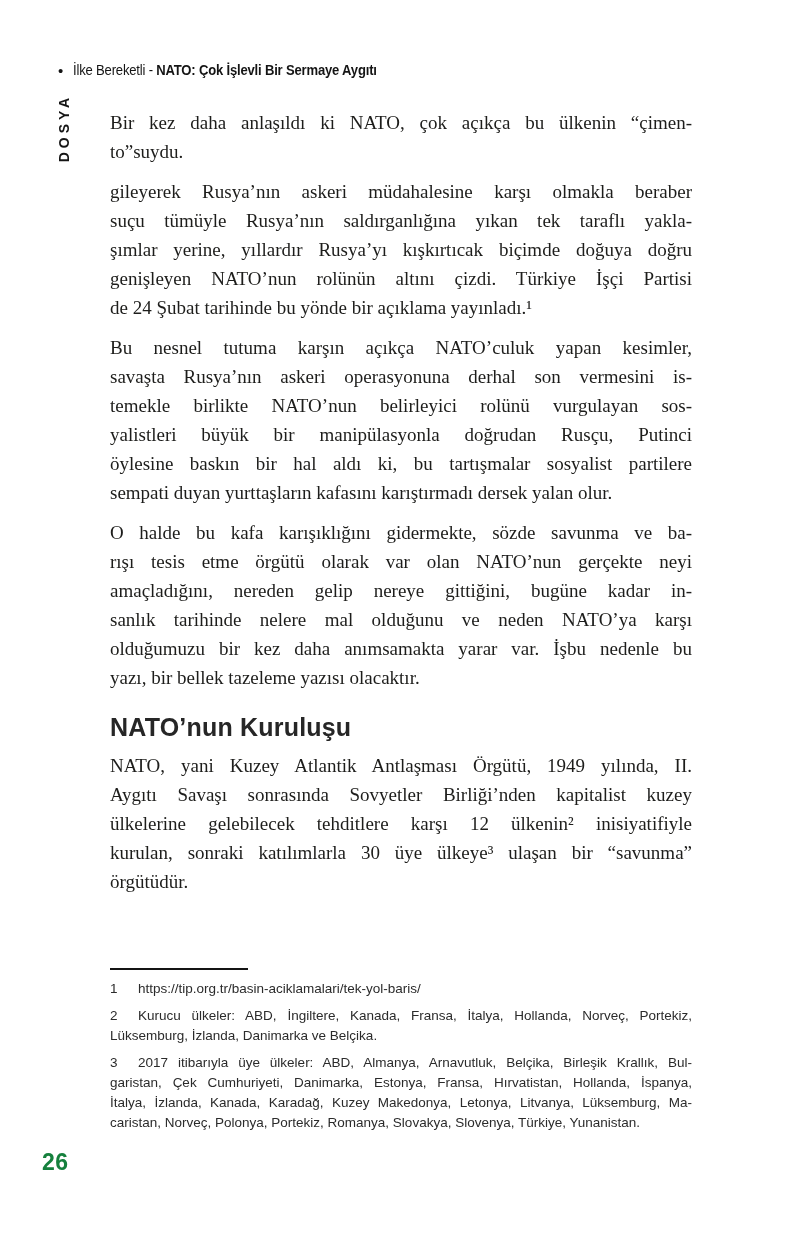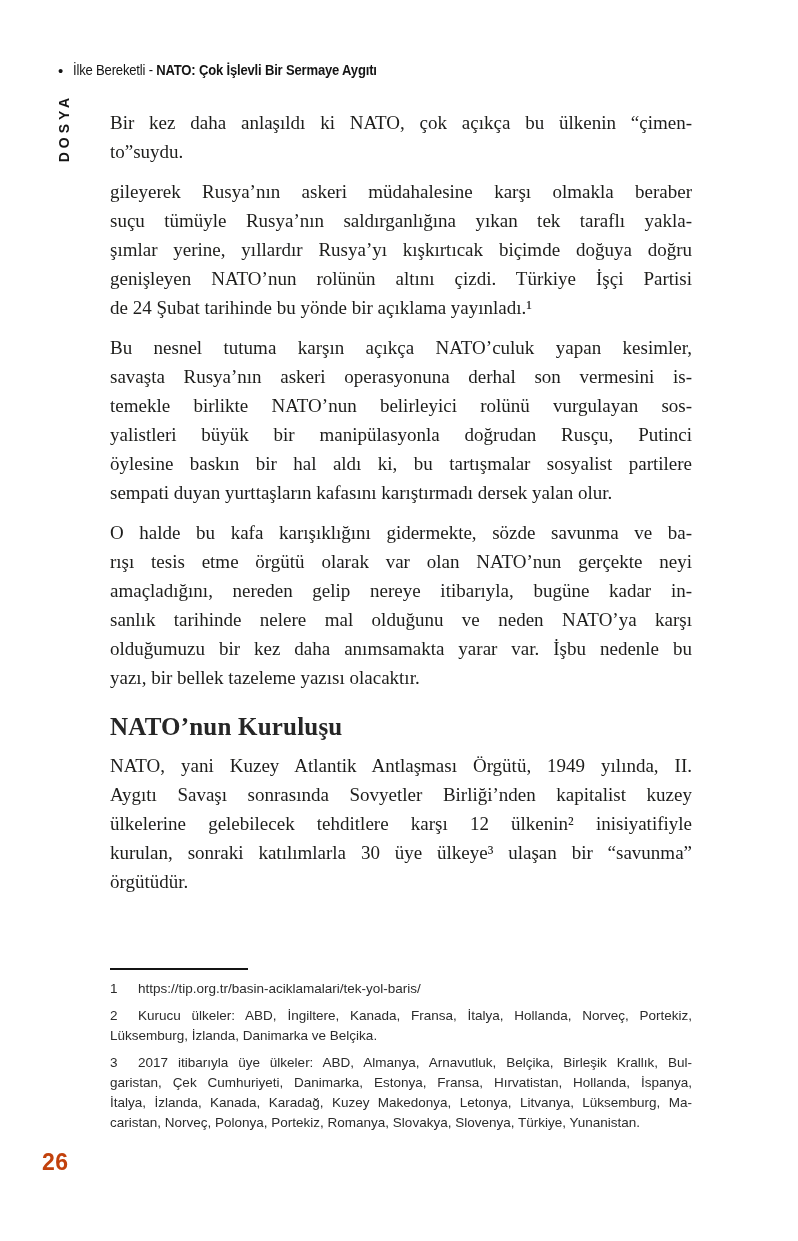--- a/index.html
+++ b/index.html
@@ -33,21 +33,21 @@
     position:absolute;left:110px;top:99px;width:582px;
     font-size:19px;line-height:29px;color:#1d1d1b;
   }
   .para{margin:9px 0 11px 0;}
   .ln{
     text-align:justify;text-align-last:justify;
     height:29px;overflow:hidden;
   }
   .ln.last{text-align-last:left;}
   .section-heading{
-    font-family:Liberation Serif, serif;font-weight:600;
+    font-family:Liberation Sans, sans-serif;font-weight:600;
     font-size:25px;line-height:30px;letter-spacing:0.2px;color:#262626;
     margin:20px 0 9px 0;
   }
   
   .footnotes{
     position:absolute;left:110px;top:968px;width:582px;
     font-family:"Liberation Sans", sans-serif;
     font-size:13.5px;line-height:19.5px;color:#2b2b2b;
   }
   .fn-rule{width:138px;height:0;border-top:2px solid #141414;margin-bottom:9px;}
@@ -55,21 +55,21 @@
   .fnl{
     text-align:justify;text-align-last:justify;
     height:20px;overflow:hidden;
   }
   .fnl.last{text-align-last:left;}
   .fn-num{display:inline-block;min-width:18px;margin-right:10px;}
   
   .page-number{
     position:absolute;left:42px;top:1149px;
     font-family:"Liberation Sans", sans-serif;font-weight:700;
-    font-size:23px;letter-spacing:0.5px;color:#c2410c;
+    font-size:23px;letter-spacing:0.5px;color:#15803d;
   }
 </style>
 </head>
 <body>
 
 <div class="page">
 
   <div class="header-row">
     <span class="bullet">•</span>
     <span class="header-text"><span class="header-author">İlke Bereketli - </span><span class="header-title">NATO: Çok İşlevli Bir Sermaye Aygıtı</span></span>
@@ -97,21 +97,21 @@
       <div class="ln">savaşta Rusya’nın askeri operasyonuna derhal son vermesini is-</div>
       <div class="ln">temekle birlikte NATO’nun belirleyici rolünü vurgulayan sos-</div>
       <div class="ln">yalistleri büyük bir manipülasyonla doğrudan Rusçu, Putinci</div>
       <div class="ln">öylesine baskın bir hal aldı ki, bu tartışmalar sosyalist partilere</div>
       <div class="ln last">sempati duyan yurttaşların kafasını karıştırmadı dersek yalan olur.</div>
     </div>
 
     <div class="para">
       <div class="ln">O halde bu kafa karışıklığını gidermekte, sözde savunma ve ba-</div>
       <div class="ln">rışı tesis etme örgütü olarak var olan NATO’nun gerçekte neyi</div>
-      <div class="ln">amaçladığını, nereden gelip nereye itibarıyla, bugüne kadar in-</div>
+      <div class="ln">amaçladığını, nereden gelip nereye gittiğini, bugüne kadar in-</div>
       <div class="ln">sanlık tarihinde nelere mal olduğunu ve neden NATO’ya karşı</div>
       <div class="ln">olduğumuzu bir kez daha anımsamakta yarar var. İşbu nedenle bu</div>
       <div class="ln last">yazı, bir bellek tazeleme yazısı olacaktır.</div>
     </div>
 
     <div class="section-heading">NATO’nun Kuruluşu</div>
 
     <div class="para">
       <div class="ln">NATO, yani Kuzey Atlantik Antlaşması Örgütü, 1949 yılında, II.</div>
       <div class="ln">Aygıtı Savaşı sonrasında Sovyetler Birliği’nden kapitalist kuzey</div>

